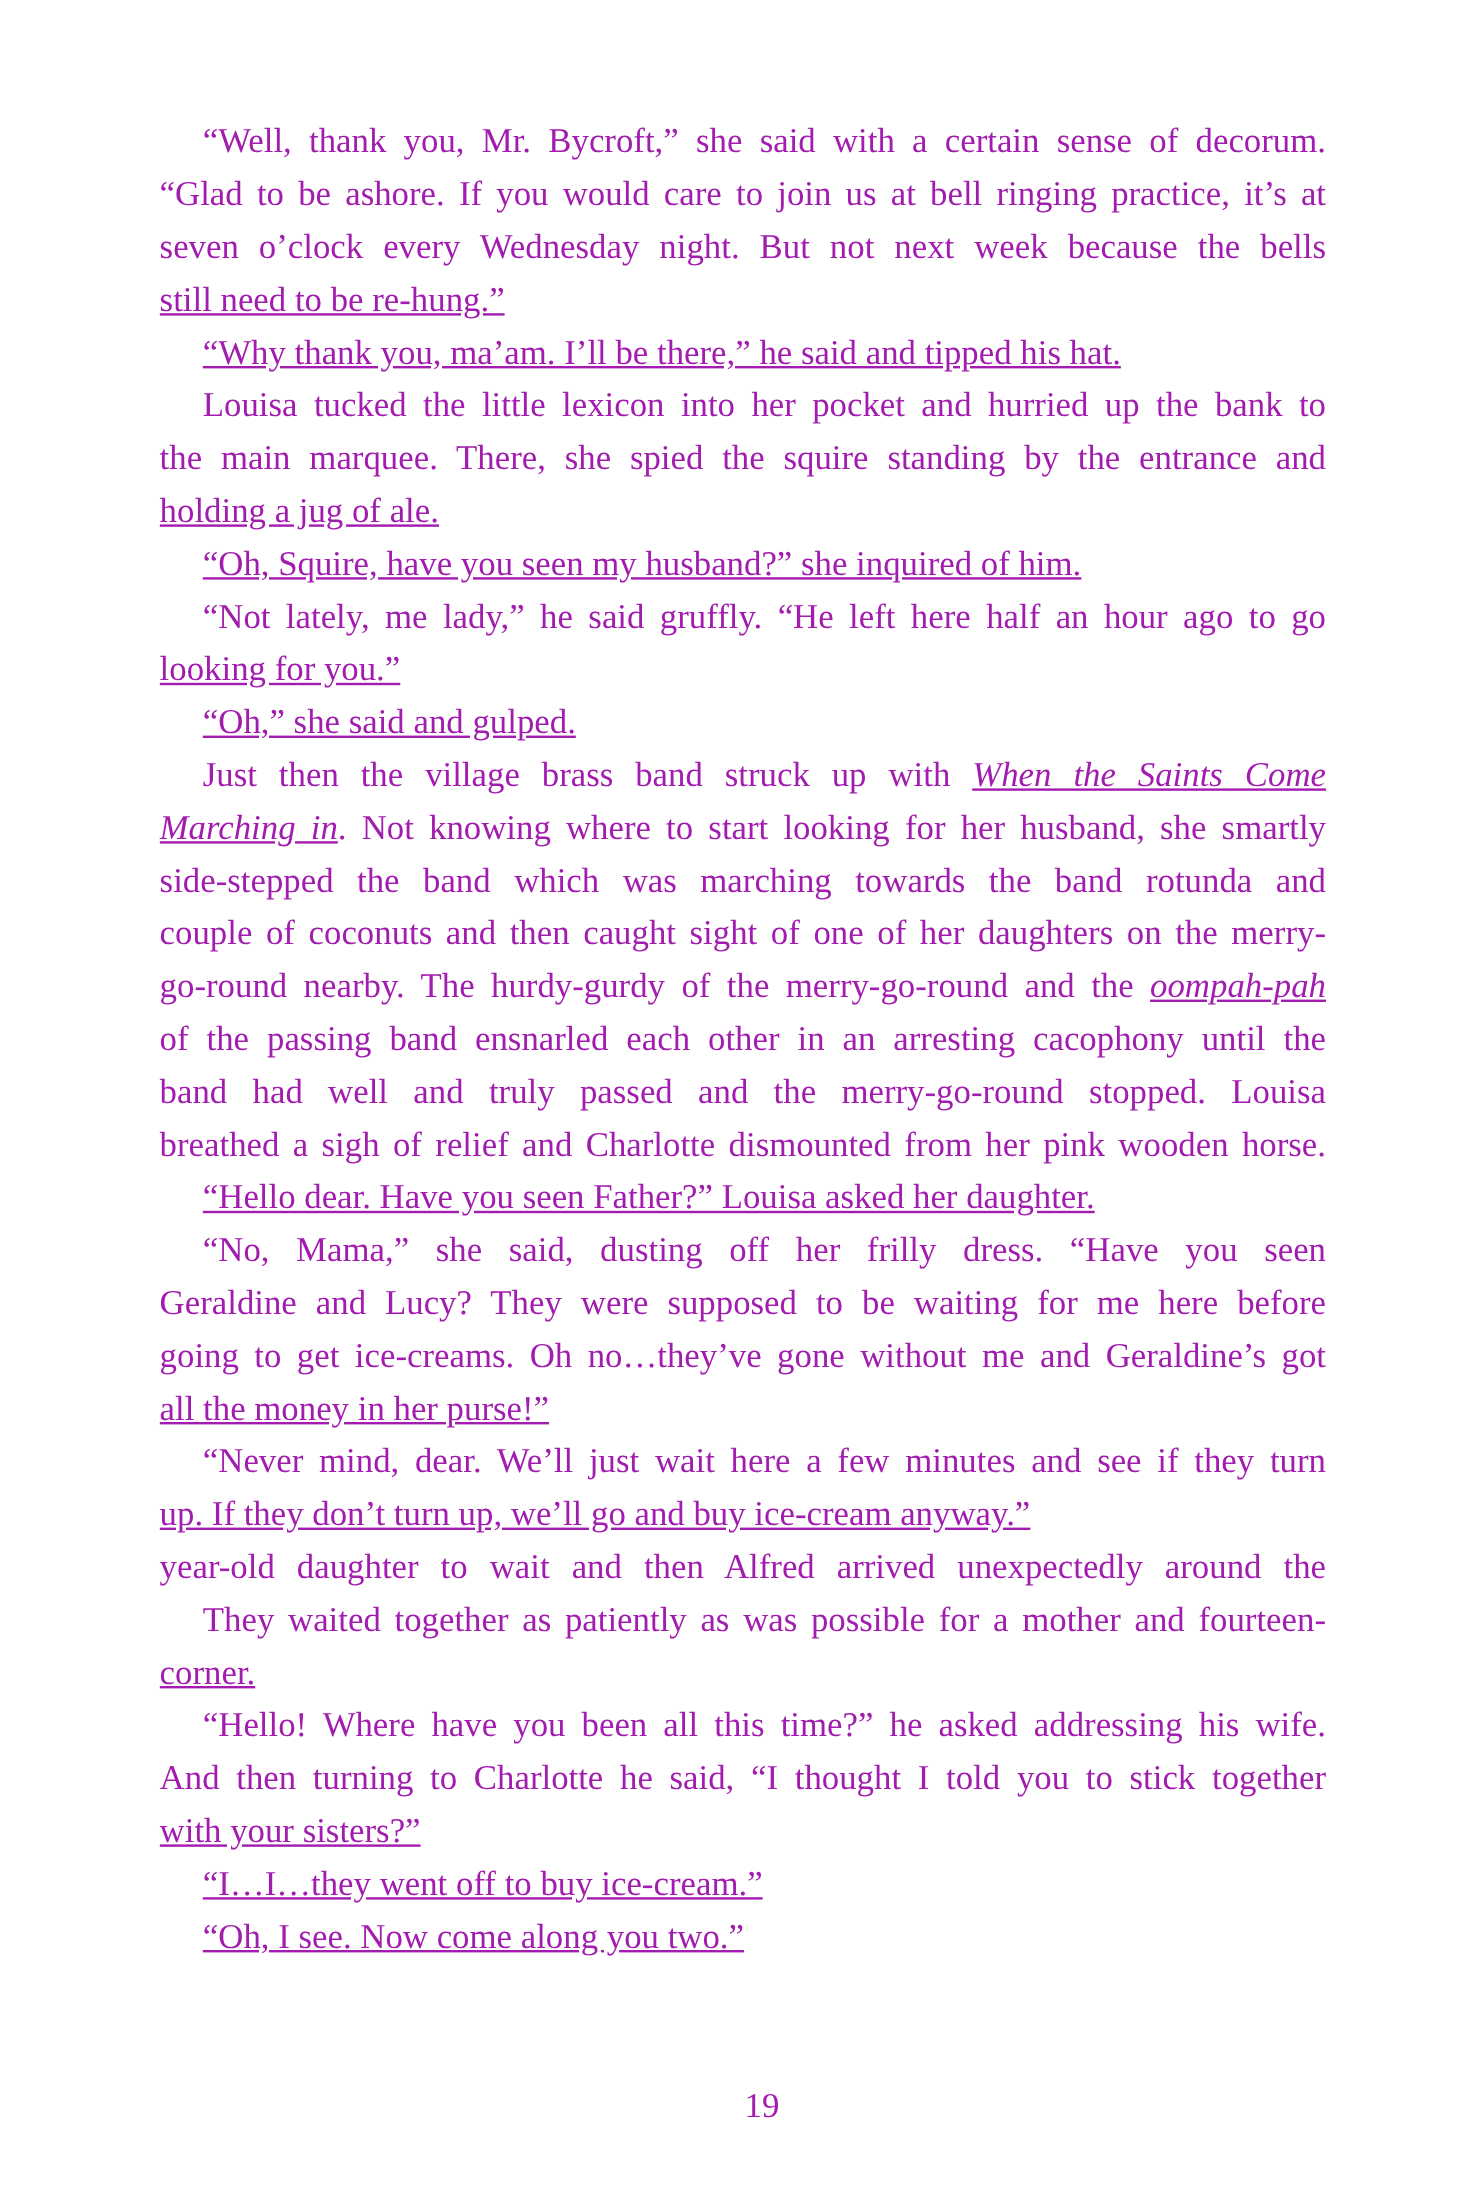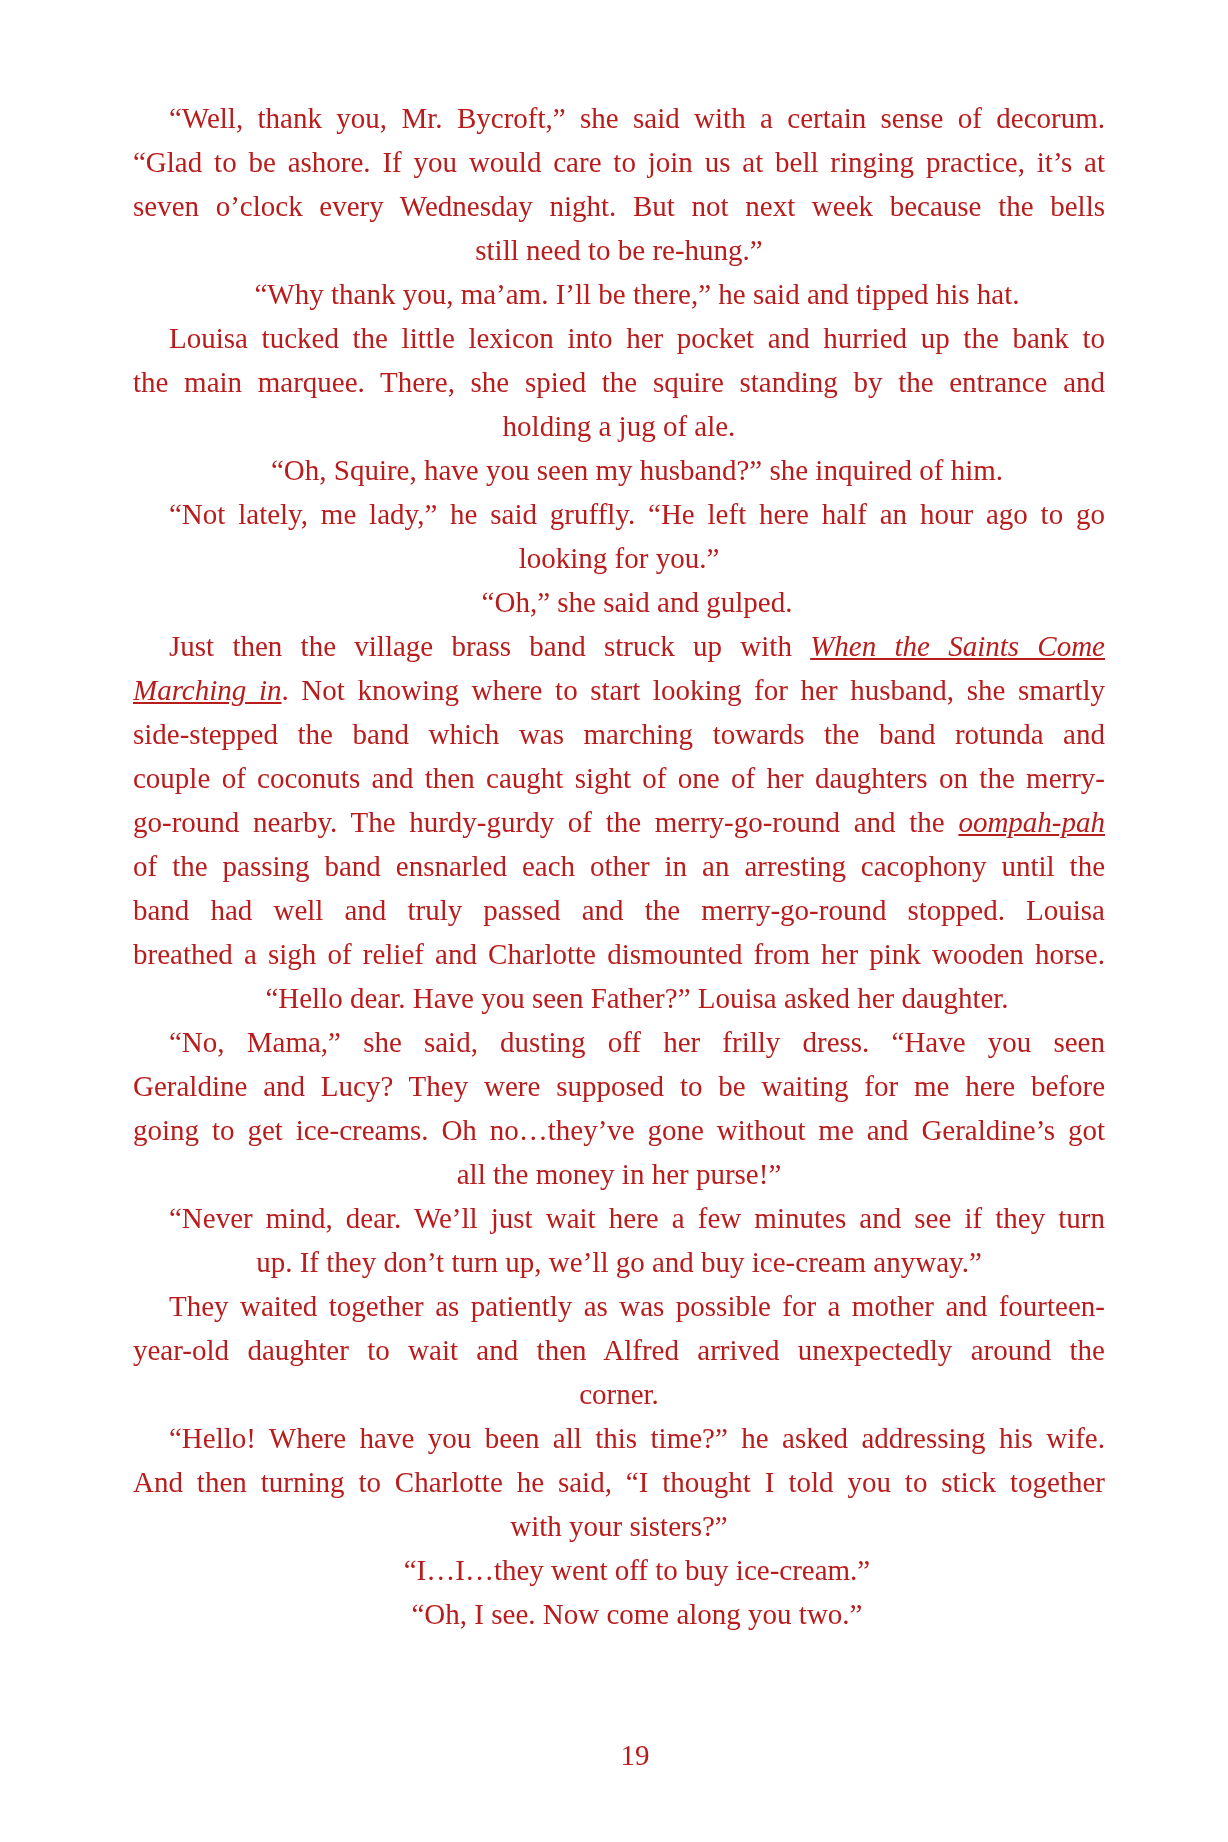--- a/index.html
+++ b/index.html
@@ -5,21 +5,21 @@
   html, body {
     margin: 0;
     padding: 0;
     background: #ffffff;
   }
   .page {
     position: relative;
     width: 1228px;
     height: 1842px;
     background: #ffffff;
-    color: #b91c1c;
+    color: #a21caf;
     font-family: "Liberation Serif", "DejaVu Serif", serif;
     overflow: hidden;
   }
   .text-block {
     position: absolute;
     left: 133px;
     top: 96px;
     width: 972px;
     font-size: 29px;
     line-height: 44px;
@@ -27,21 +27,22 @@
   .line {
     height: 44px;
     overflow: hidden;
   }
   .line.justify {
     text-align: justify;
     text-align-last: justify;
     -moz-text-align-last: justify;
   }
   .line.left {
-    text-align: center;
+    text-align: left;
+    text-decoration: underline;
   }
   .line.indent {
     text-indent: 36px;
   }
   .italic {
     font-style: italic;
     text-decoration: underline;
   }
   .folio {
     position: absolute;
@@ -78,22 +79,22 @@
       <div class="line justify"><span class="">of the passing band ensnarled each other in an arresting cacophony until the</span></div>
       <div class="line justify"><span class="">band had well and truly passed and the merry-go-round stopped.  Louisa</span></div>
       <div class="line justify"><span class="">breathed a sigh of relief and Charlotte dismounted from her pink wooden horse.</span></div>
       <div class="line left indent"><span class="">“Hello dear. Have you seen Father?” Louisa asked her daughter.</span></div>
       <div class="line justify indent"><span class="">“No, Mama,” she said, dusting off her frilly dress. “Have you seen</span></div>
       <div class="line justify"><span class="">Geraldine and Lucy? They were supposed to be waiting for me here before</span></div>
       <div class="line justify"><span class="">going to get ice-creams. Oh no…they’ve gone without me and Geraldine’s got</span></div>
       <div class="line left"><span class="">all the money in her purse!”</span></div>
       <div class="line justify indent"><span class="">“Never mind, dear. We’ll just wait here a few minutes and see if they turn</span></div>
       <div class="line left"><span class="">up. If they don’t turn up, we’ll go and buy ice-cream anyway.”</span></div>
+      <div class="line justify"><span class="">year-old daughter to wait and then Alfred arrived unexpectedly around the</span></div>
       <div class="line justify indent"><span class="">They waited together as patiently as was possible for a mother and fourteen-</span></div>
-      <div class="line justify"><span class="">year-old daughter to wait and then Alfred arrived unexpectedly around the</span></div>
       <div class="line left"><span class="">corner.</span></div>
       <div class="line justify indent"><span class="">“Hello! Where have you been all this time?” he asked addressing his wife.</span></div>
       <div class="line justify"><span class="">And then turning to Charlotte he said, “I thought I told you to stick together</span></div>
       <div class="line left"><span class="">with your sisters?”</span></div>
       <div class="line left indent"><span class="">“I…I…they went off to buy ice-cream.”</span></div>
       <div class="line left indent"><span class="">“Oh, I see. Now come along you two.”</span></div>
     </div>
   <div class="folio">19</div>
 </div>
 

